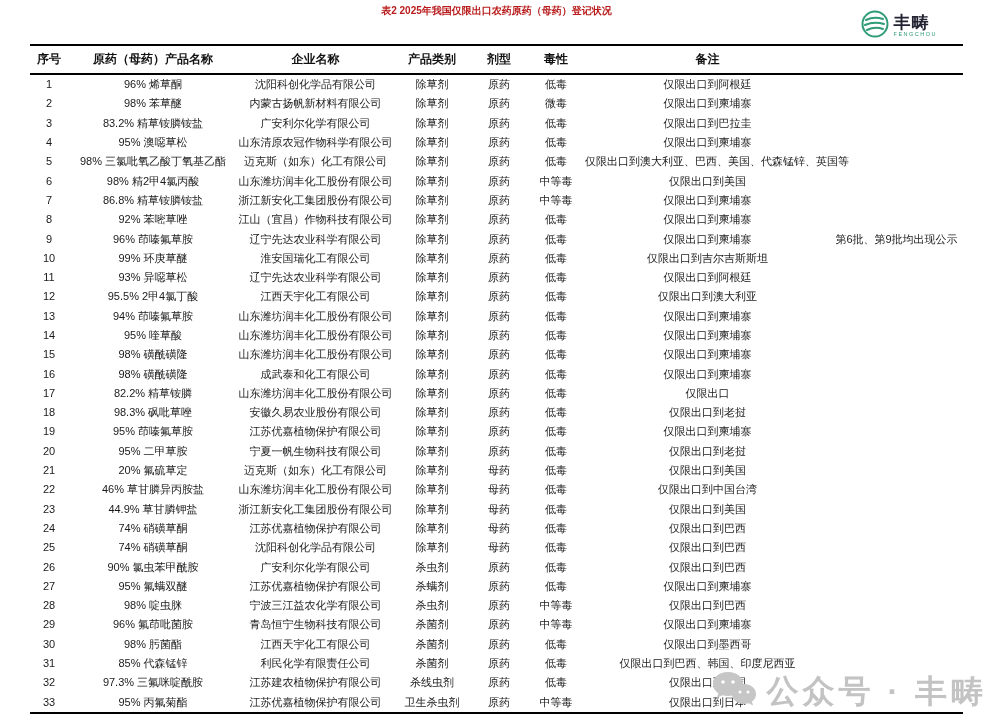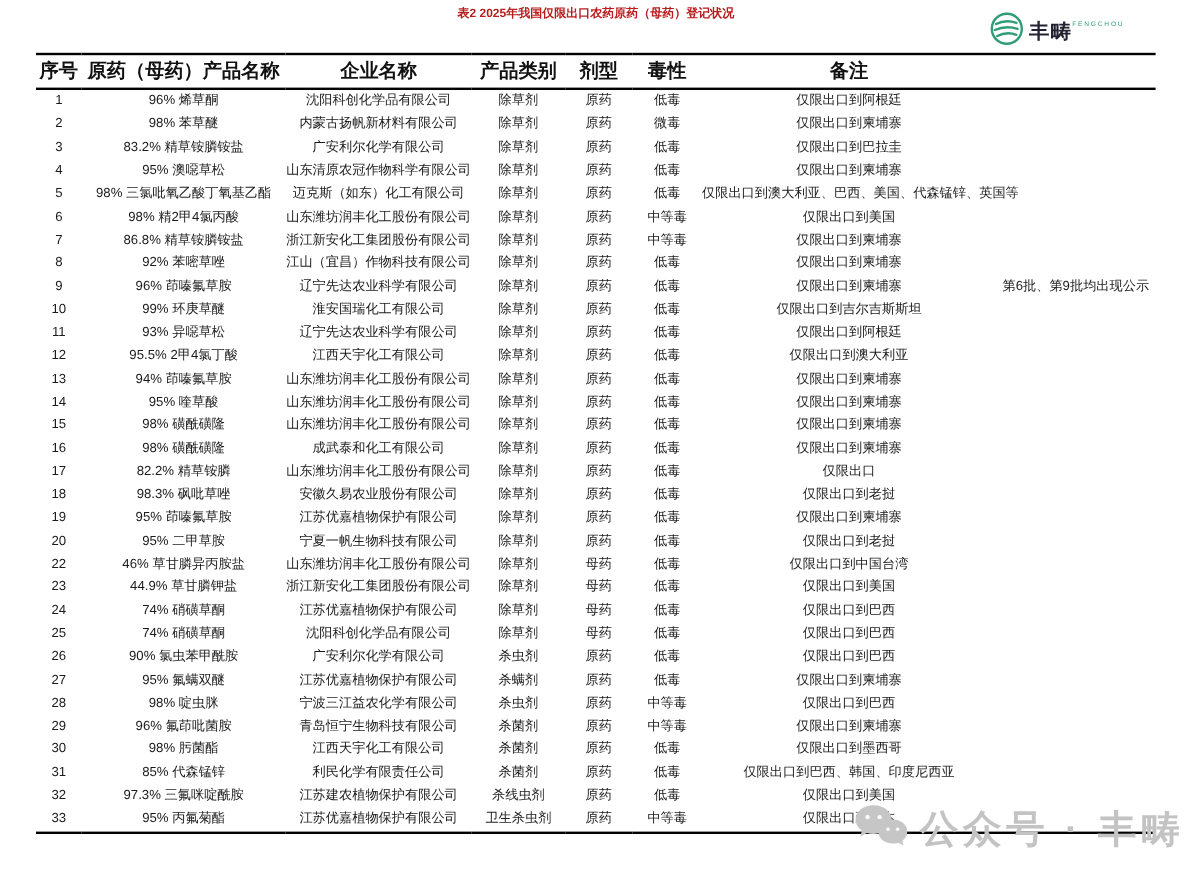--- a/index.html
+++ b/index.html
@@ -6,31 +6,31 @@
   body{
     width:993px;height:725px;background:#ffffff;position:relative;overflow:hidden;
     font-family:"Liberation Sans","DejaVu Sans",sans-serif;color:#1a1a1a;
   }
   .page-header{position:relative;height:44px;}
   .page-title{
     position:absolute;left:0;right:0;top:4px;text-align:center;
     font-size:10px;font-weight:bold;color:#b91c1c;
   }
   .brand{position:absolute;top:9px;right:56px;display:flex;align-items:center;gap:4px;}
-  .brand-text{display:flex;flex-direction:row;line-height:1;}
+  .brand-text{display:flex;flex-direction:column;line-height:1;}
   .brand-name{font-size:17px;font-weight:bold;color:#223;letter-spacing:1px;}
   .brand-sub{font-size:5.5px;color:#2f9c77;letter-spacing:1.5px;margin-top:1px;}
   table.reg{
     position:absolute;left:30px;top:44px;width:933px;
     border-collapse:collapse;table-layout:fixed;
     border-top:2px solid #000;border-bottom:2.5px solid #000;
   }
   table.reg thead tr{border-bottom:2px solid #000;}
   table.reg th{
-    height:27px;font-size:16px;font-weight:bold;color:#111;
+    height:27px;font-size:12px;font-weight:bold;color:#111;
     text-align:center;padding:0;white-space:nowrap;overflow:visible;
   }
   table.reg td{
     height:19.3px;font-size:11px;line-height:1;color:#1a1a1a;
     text-align:center;padding:0;white-space:nowrap;overflow:visible;
   }
   col.c-no{width:38px;} col.c-product{width:170px;} col.c-company{width:155px;}
   col.c-category{width:78px;} col.c-form{width:56px;} col.c-tox{width:58px;}
   col.c-remark{width:245px;} col.c-note{width:133px;}
   td.cell-note{font-size:10.8px;}
@@ -279,20 +279,30 @@
         <td class="cell-no">20</td>
         <td class="cell-product">95% 二甲草胺</td>
         <td class="cell-company">宁夏一帆生物科技有限公司</td>
         <td class="cell-category">除草剂</td>
         <td class="cell-form">原药</td>
         <td class="cell-toxicity">低毒</td>
         <td class="cell-remark">仅限出口到老挝</td>
         <td class="cell-note"></td>
       </tr>
       <tr>
+        <td class="cell-no">21</td>
+        <td class="cell-product">20% 氟硫草定</td>
+        <td class="cell-company">迈克斯（如东）化工有限公司</td>
+        <td class="cell-category">除草剂</td>
+        <td class="cell-form">母药</td>
+        <td class="cell-toxicity">低毒</td>
+        <td class="cell-remark">仅限出口到美国</td>
+        <td class="cell-note"></td>
+      </tr>
+      <tr>
         <td class="cell-no">22</td>
         <td class="cell-product">46% 草甘膦异丙胺盐</td>
         <td class="cell-company">山东潍坊润丰化工股份有限公司</td>
         <td class="cell-category">除草剂</td>
         <td class="cell-form">母药</td>
         <td class="cell-toxicity">低毒</td>
         <td class="cell-remark">仅限出口到中国台湾</td>
         <td class="cell-note"></td>
       </tr>
       <tr>

